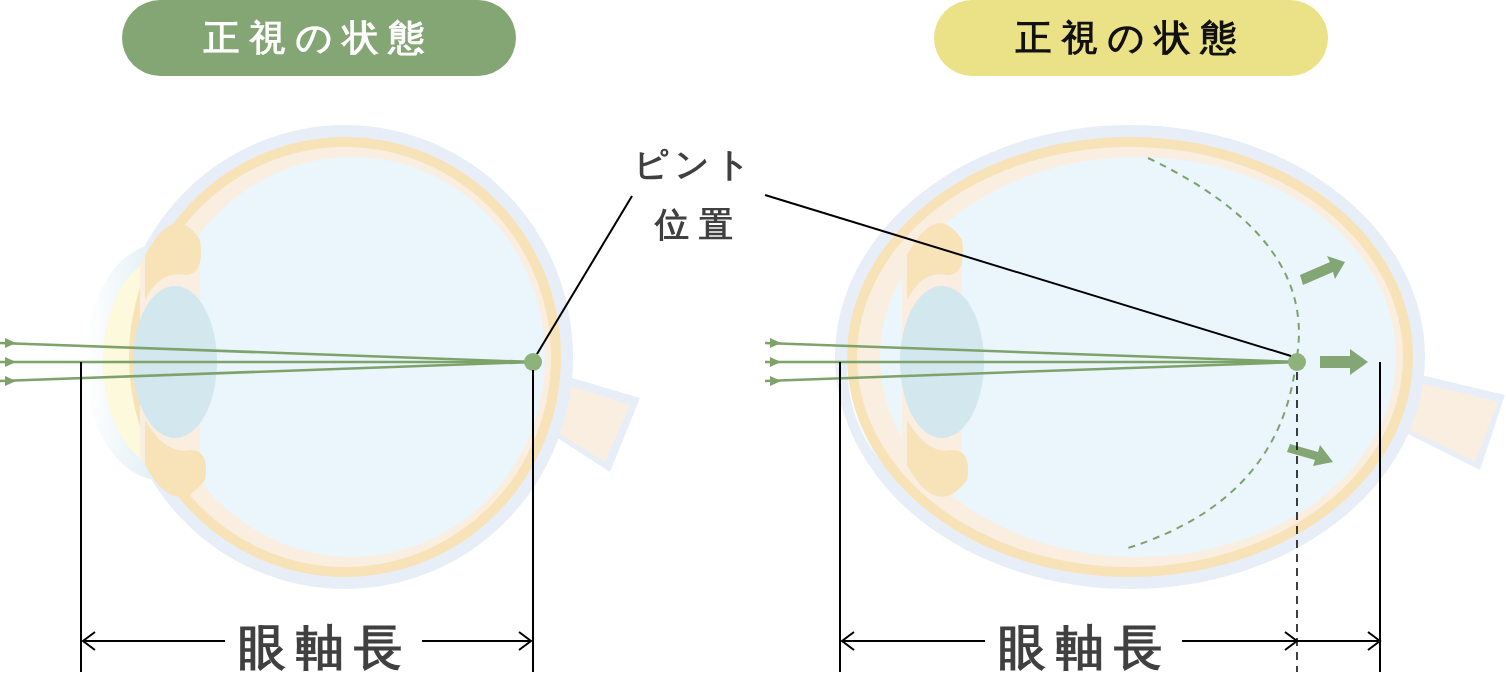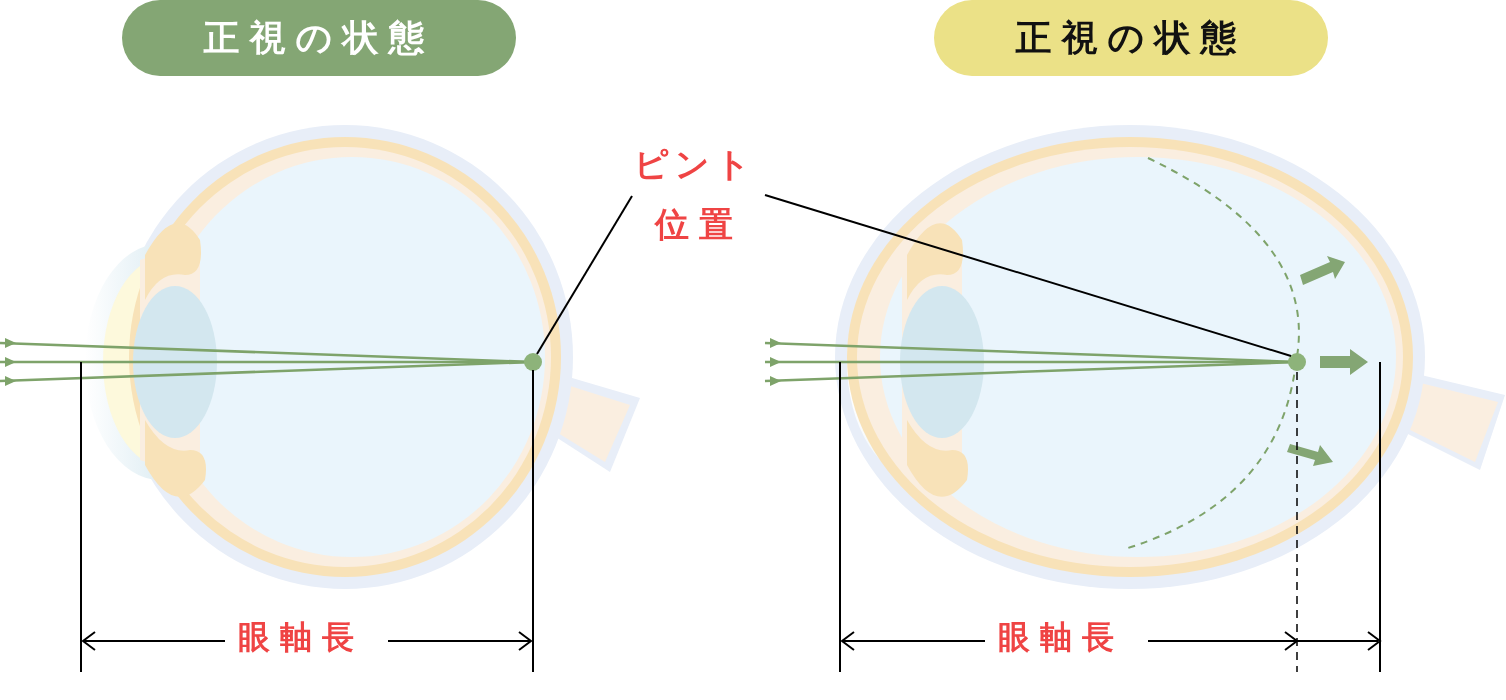--- a/index.html
+++ b/index.html
@@ -3,24 +3,24 @@
   <meta charset="utf-8">
   <style>
     html, body { margin: 0; padding: 0; background: #ffffff; }
     body { width: 1506px; height: 700px; position: relative; overflow: hidden;
            font-family: "DejaVu Serif", "Liberation Serif", serif; }
     .pill { position: absolute; height: 76px; border-radius: 38px;
             display: flex; align-items: center; justify-content: center;
             font-size: 36px; font-weight: bold; letter-spacing: 10px; }
     .pill-normal { left: 122px; top: 0; width: 394px; background: #84a674; color: #ffffff; }
     .pill-myopia { left: 934px; top: 0; width: 394px; background: #ebe187; color: #111111; }
-    .label { position: absolute; color: #ef4444; font-weight: bold; white-space: nowrap; }
+    .label { position: absolute; color: #404040; font-weight: bold; white-space: nowrap; }
     .pinto-1 { left: 634px; top: 142px; font-size: 34px; letter-spacing: 6px; }
     .pinto-2 { left: 655px; top: 202px; font-size: 34px; letter-spacing: 10px; }
-    .axis-label { font-size: 32px; letter-spacing: 10px; background: #fff; padding: 0 10px; }
+    .axis-label { font-size: 48px; letter-spacing: 10px; background: #fff; padding: 0 10px; }
     .axis-l { left: 228px; top: 616px; }
     .axis-r { left: 988px; top: 616px; }
     svg.diagram { position: absolute; left: 0; top: 0; }
   </style>
 </head>
 <body>
 
 <div class="pill pill-normal">正視の状態</div>
 <div class="pill pill-myopia">正視の状態</div>
 

